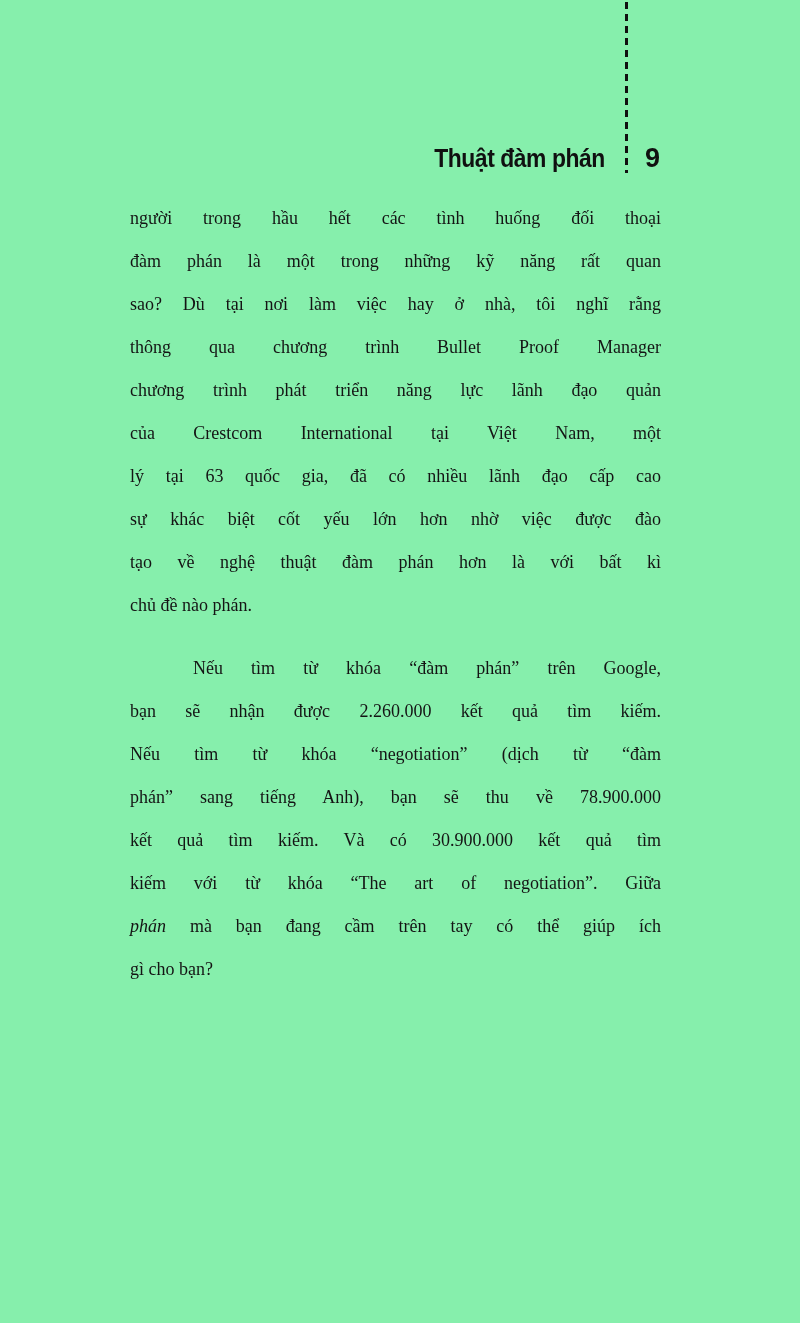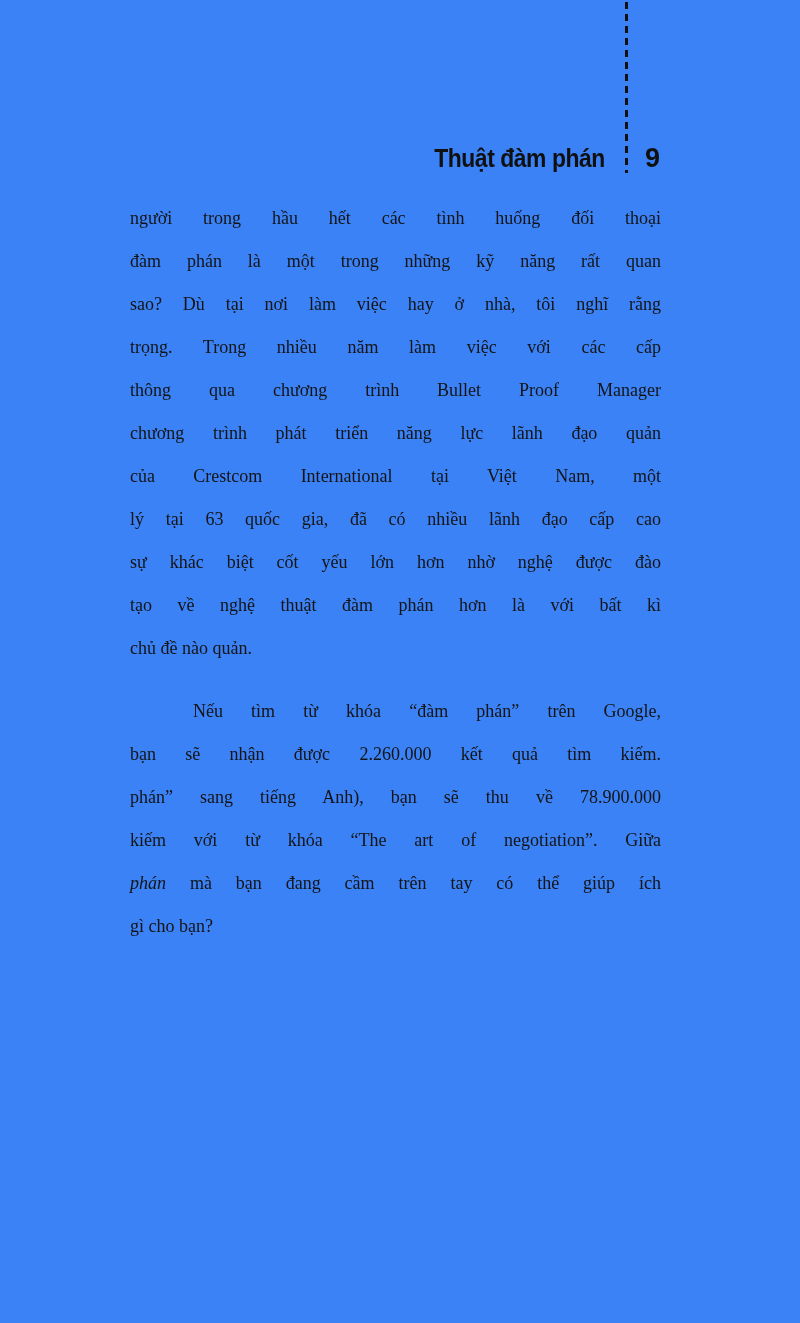--- a/index.html
+++ b/index.html
@@ -1,20 +1,20 @@
 <!DOCTYPE html>
 <html><head>
 <meta charset="utf-8">
 <style>
   html, body { margin: 0; padding: 0; background: #ffffff; }
   .page {
     position: relative;
     width: 800px;
     height: 1323px;
-    background: #3b82f6;
+    background: #86efac;
     overflow: hidden;
     font-family: "Liberation Serif", serif;
     color: #111111;
   }
 
   
   .running-title {
     position: absolute;
     top: 145px;
     right: 195px;
@@ -86,32 +86,33 @@
 
   <div class="running-title">Thuật đàm phán</div>
   <div class="header-dotted-rule"></div>
   <div class="page-number">9</div>
 
   <div class="textblock">
 
     <div class="line">người trong hầu hết các tình huống đối thoại</div>
     <div class="line">đàm phán là một trong những kỹ năng rất quan</div>
     <div class="line">sao? Dù tại nơi làm việc hay ở nhà, tôi nghĩ rằng</div>
-    <div class="line">trọng. Trong nhiều năm làm việc với các cấp</div>
     <div class="line">thông qua chương trình Bullet Proof Manager</div>
     <div class="line">chương trình phát triển năng lực lãnh đạo quản</div>
     <div class="line">của Crestcom International tại Việt Nam, một</div>
     <div class="line">lý tại 63 quốc gia, đã có nhiều lãnh đạo cấp cao</div>
-    <div class="line">sự khác biệt cốt yếu lớn hơn nhờ nghệ được đào</div>
+    <div class="line">sự khác biệt cốt yếu lớn hơn nhờ việc được đào</div>
     <div class="line">tạo về nghệ thuật đàm phán hơn là với bất kì</div>
-    <div class="line last">chủ đề nào quản.</div>
+    <div class="line last">chủ đề nào phán.</div>
 
     <div class="line indent para-gap">Nếu tìm từ khóa “đàm phán” trên Google,</div>
     <div class="line">bạn sẽ nhận được 2.260.000 kết quả tìm kiếm.</div>
+    <div class="line">Nếu tìm từ khóa “negotiation” (dịch từ “đàm</div>
     <div class="line">phán” sang tiếng Anh), bạn sẽ thu về 78.900.000</div>
+    <div class="line">kết quả tìm kiếm. Và có 30.900.000 kết quả tìm</div>
     <div class="line">kiếm với từ khóa “The art of negotiation”. Giữa</div>
     <div class="line">
       <span class="italic">phán</span><span> mà bạn đang cầm trên tay có thể giúp ích</span>
     </div>
     <div class="line last">gì cho bạn?</div>
 
   </div>
 </div>
 
 </body></html>

